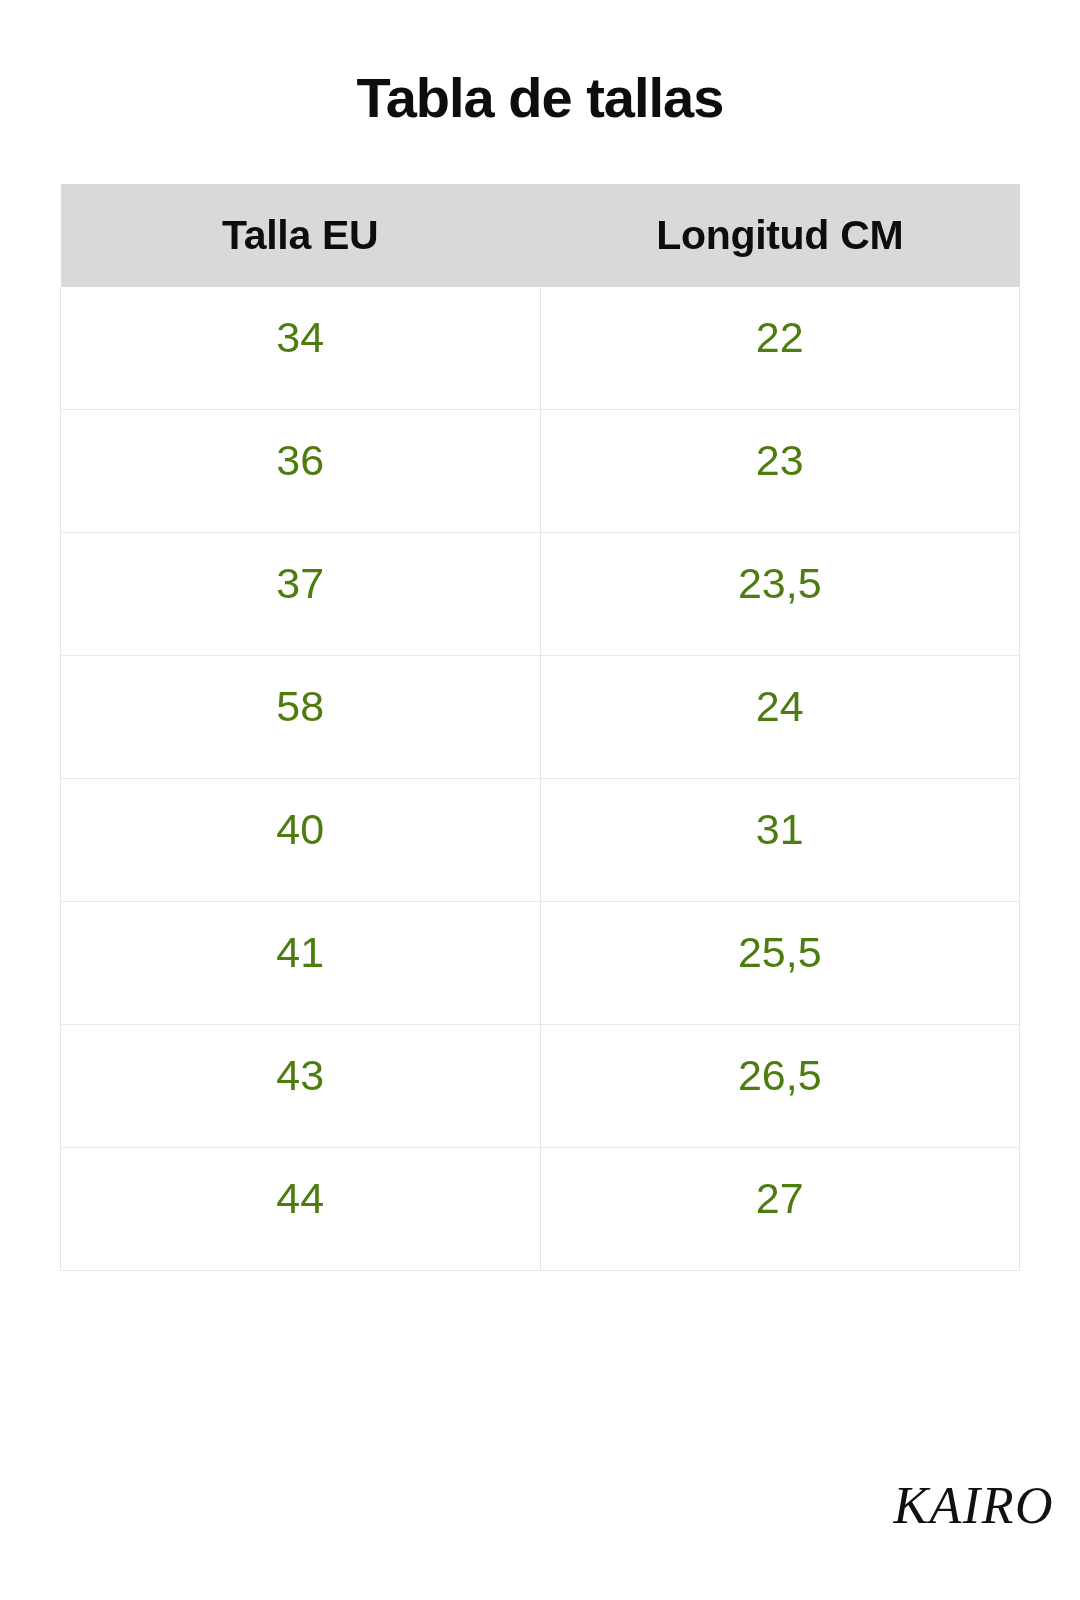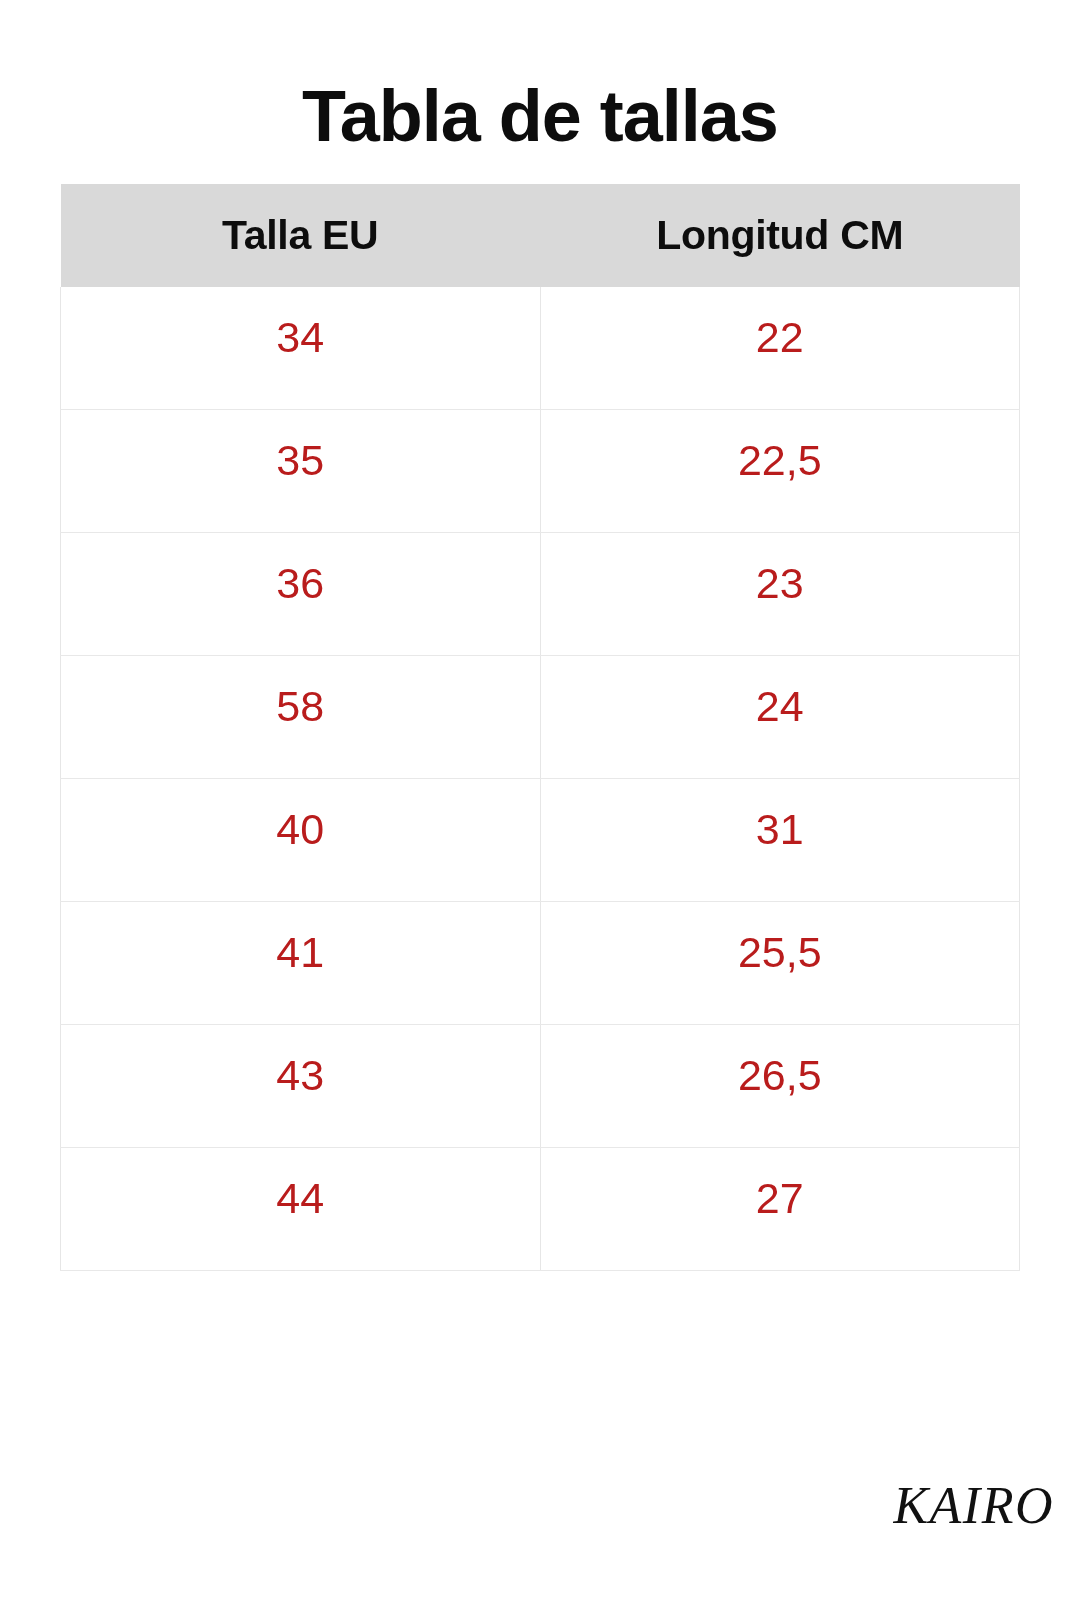--- a/index.html
+++ b/index.html
@@ -18,21 +18,21 @@
   }
 
   
   .page-title {
     position: absolute;
     top: 32px;
     left: 0;
     width: 1080px;
     text-align: center;
     font-family: "Liberation Sans", sans-serif;
-    font-size: 72px;
+    font-size: 56px;
     font-weight: 700;
     letter-spacing: -1px;
     line-height: 1.0;
     color: #0d0d0d;
     white-space: nowrap;
   }
 
   
   .size-table-wrap {
     position: absolute;
@@ -61,21 +61,21 @@
     vertical-align: middle;
     border: none;
     padding: 0;
   }
 
   table.size-table tbody td {
     height: 100px;
     font-family: "Liberation Sans", sans-serif;
     font-size: 43px;
     font-weight: 400;
-    color: #b91c1c;
+    color: #4d7c0f;
     text-align: center;
     vertical-align: middle;
     padding: 0 0 22px 0;
     border-left: 1px solid #e6e6e6;
     border-right: 1px solid #e6e6e6;
     border-bottom: 1px solid #e8e8e8;
     background: #ffffff;
   }
   table.size-table tbody tr:first-child td {
     border-top: none;
@@ -112,26 +112,26 @@
         <th>Talla EU</th>
         <th>Longitud CM</th>
       </tr>
     </thead>
     <tbody>
         <tr>
           <td>34</td>
           <td>22</td>
         </tr>
         <tr>
-          <td>35</td>
-          <td>22,5</td>
+          <td>36</td>
+          <td>23</td>
         </tr>
         <tr>
-          <td>36</td>
-          <td>23</td>
+          <td>37</td>
+          <td>23,5</td>
         </tr>
         <tr>
           <td>58</td>
           <td>24</td>
         </tr>
         <tr>
           <td>40</td>
           <td>31</td>
         </tr>
         <tr>

